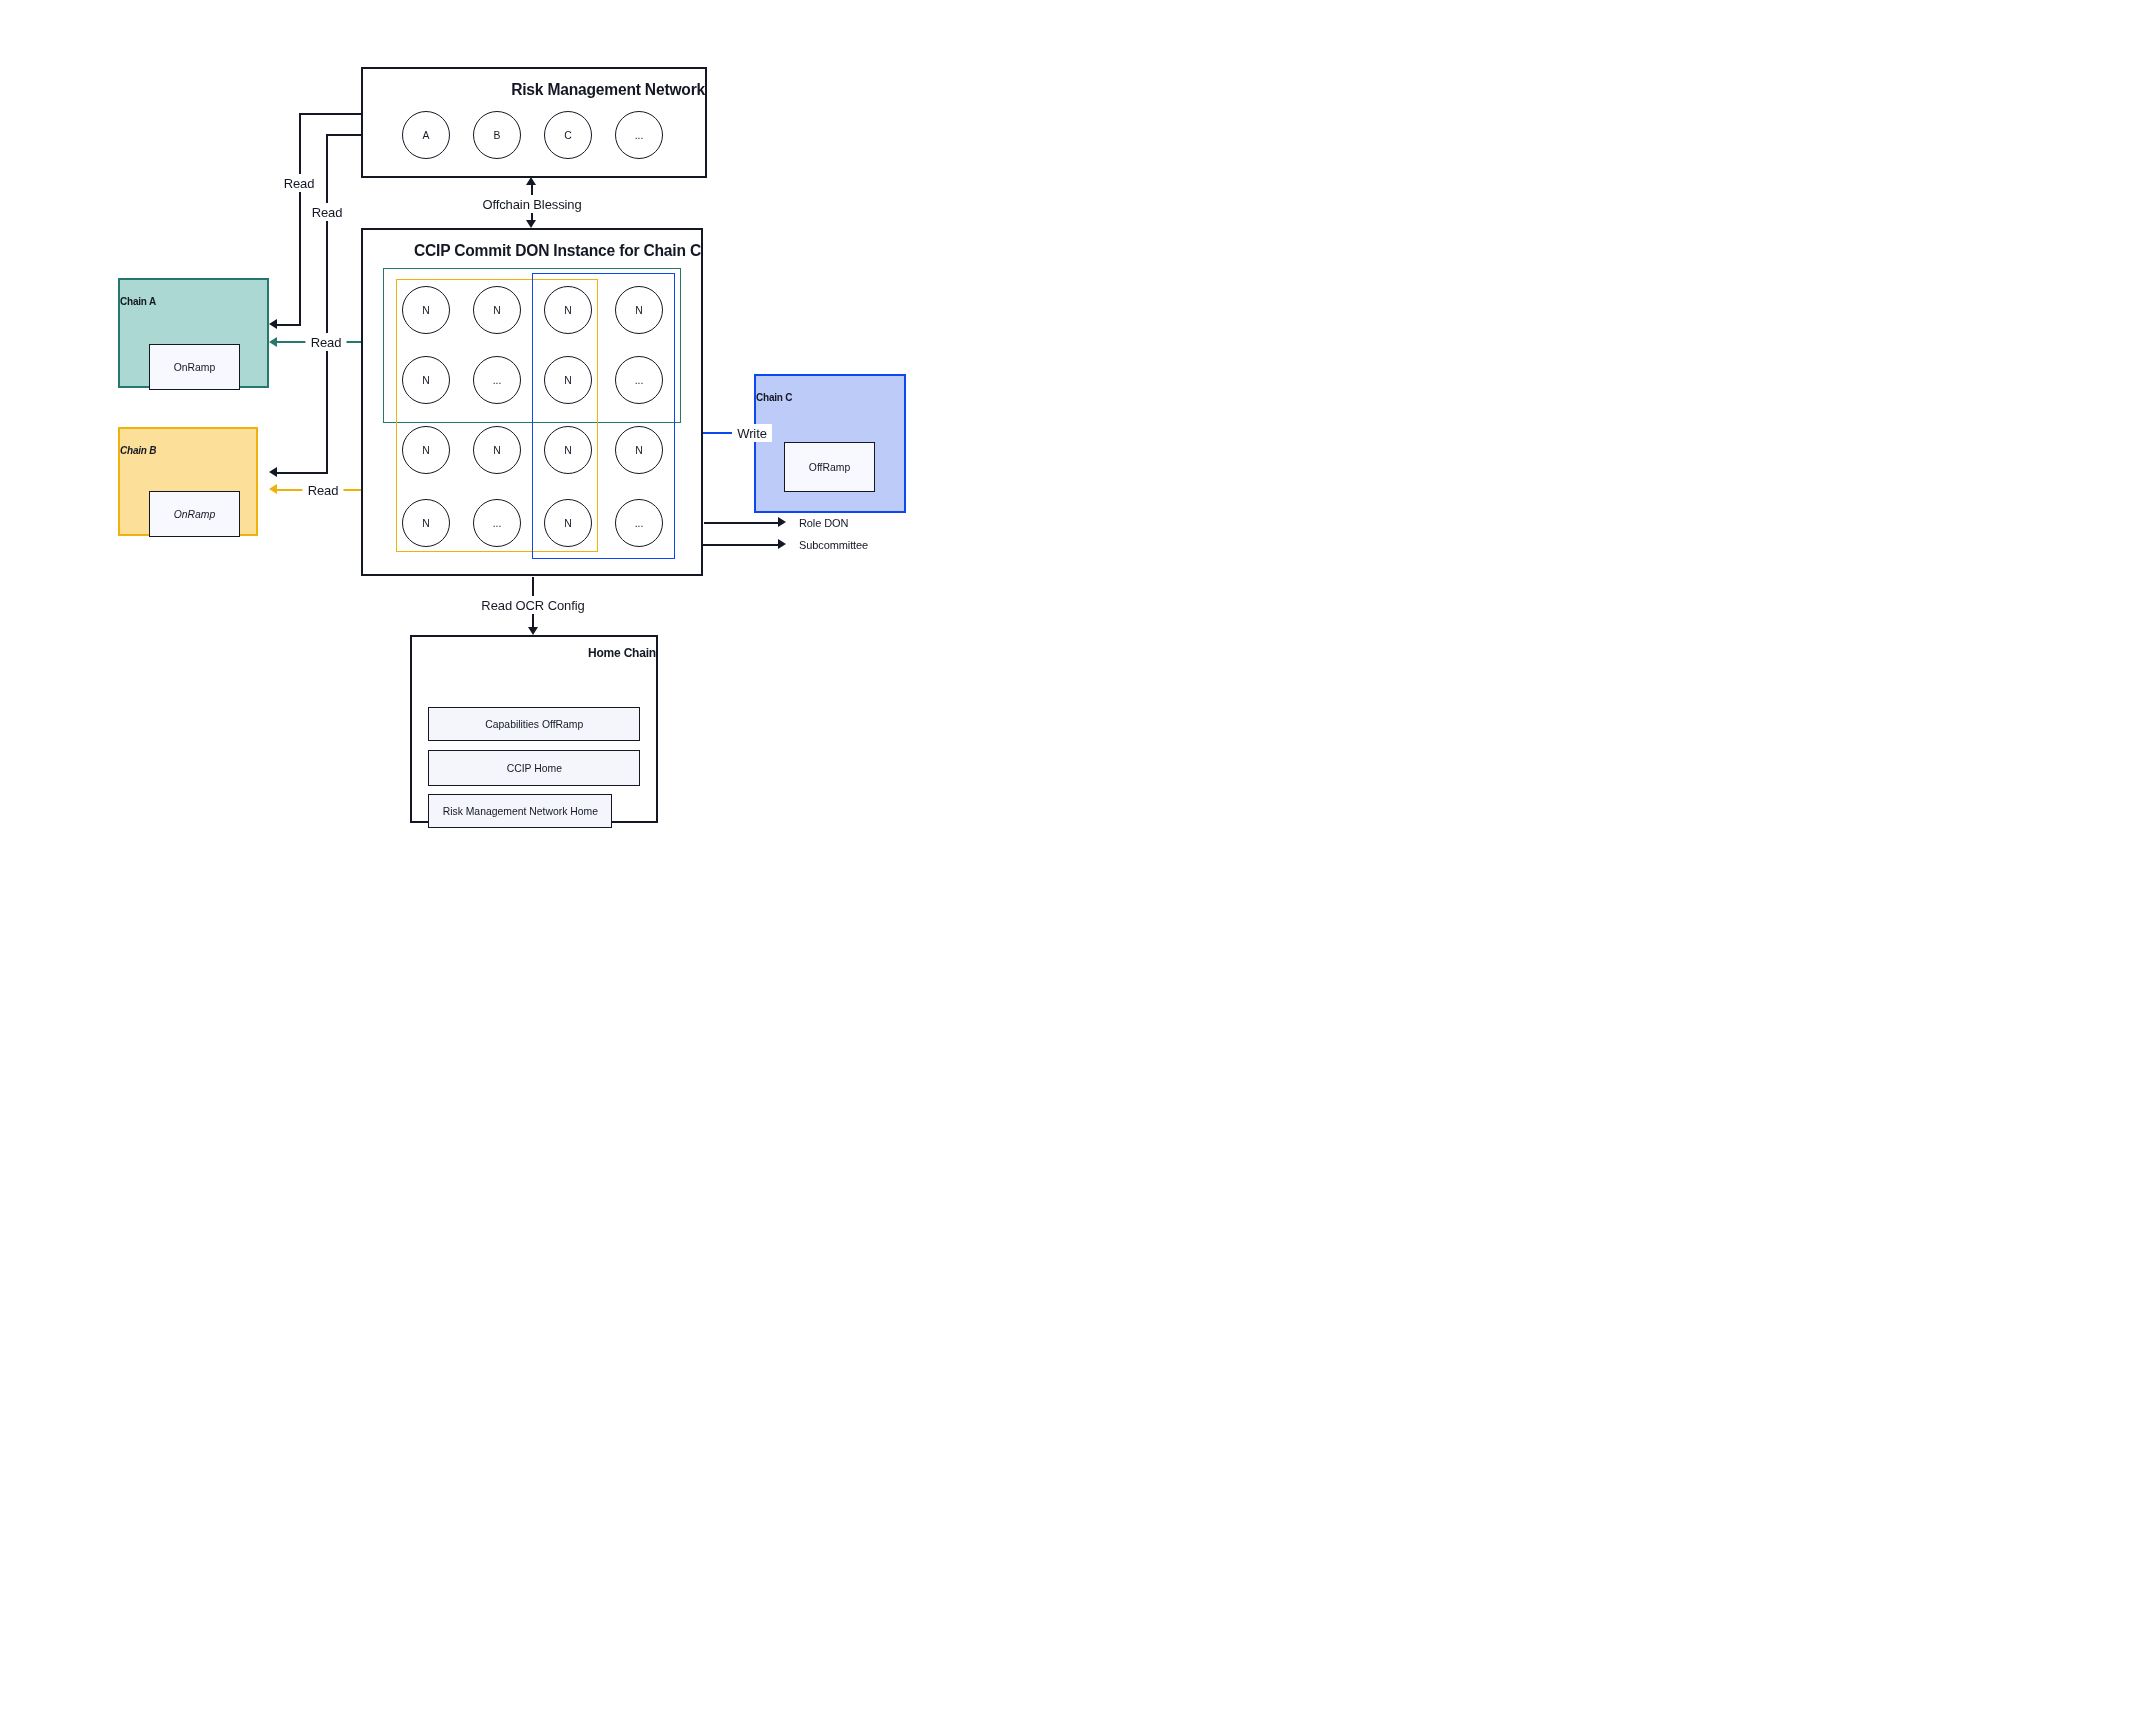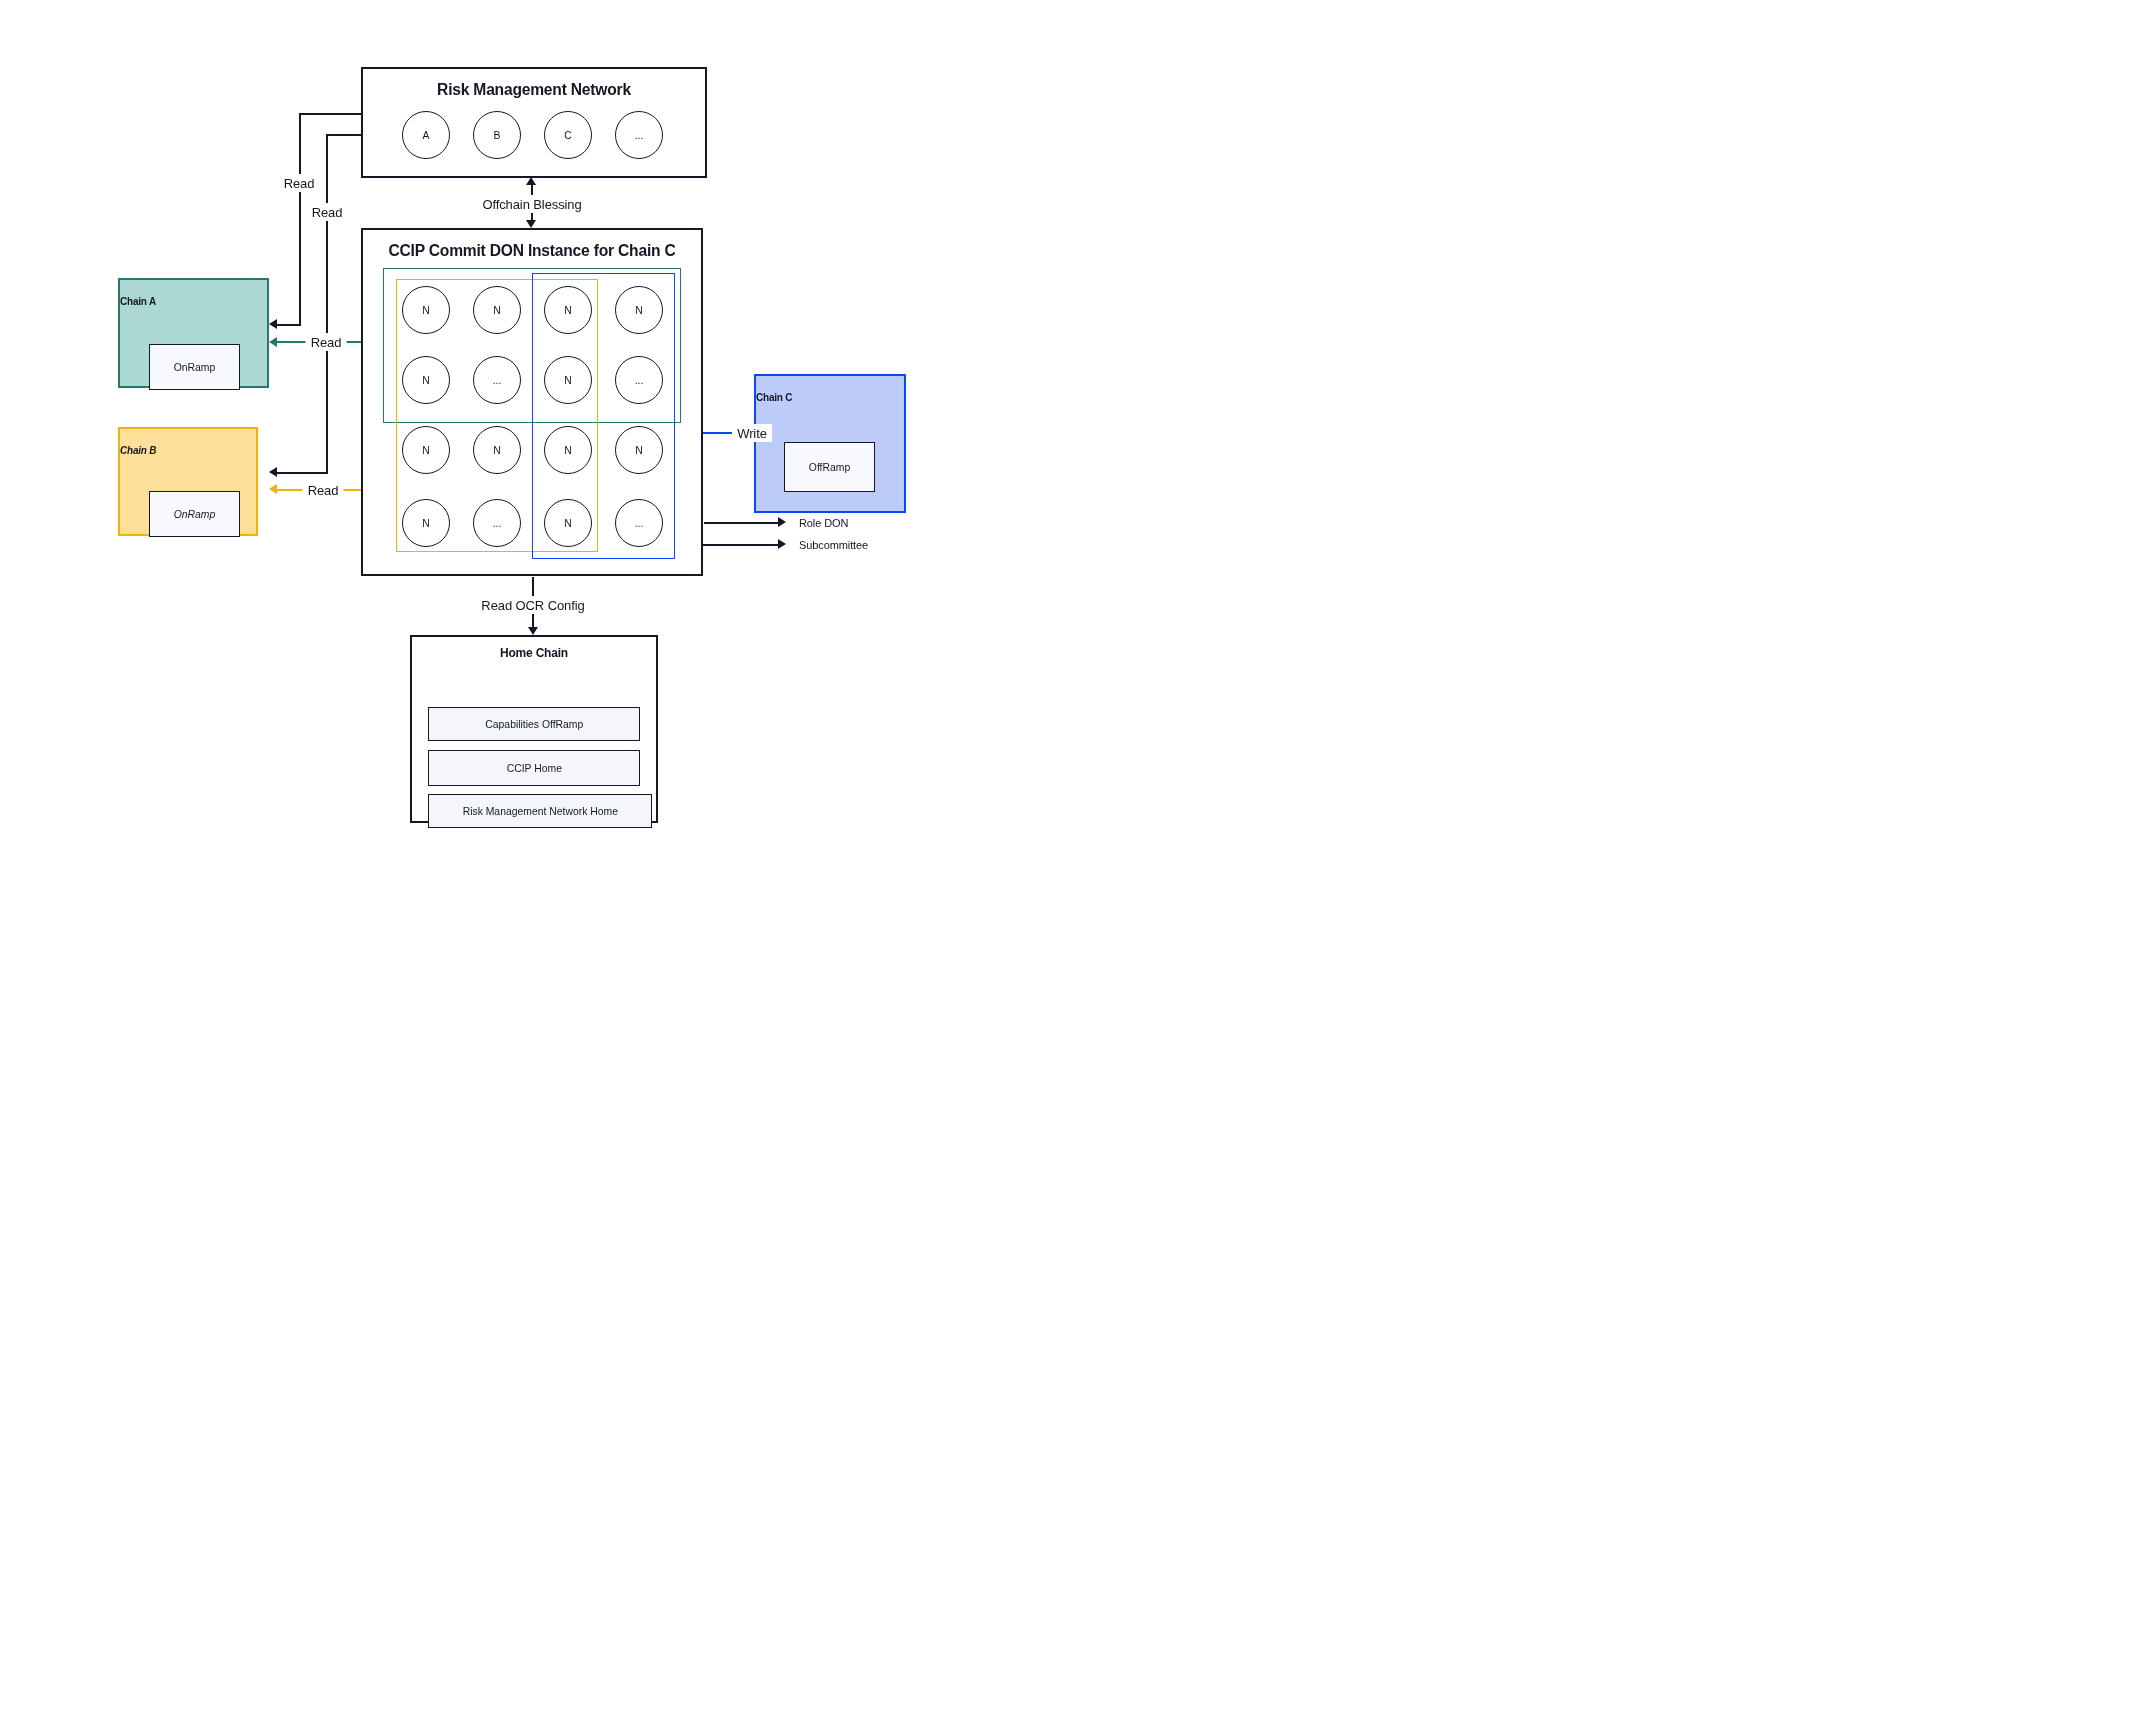--- a/index.html
+++ b/index.html
@@ -1,20 +1,20 @@
 <!DOCTYPE html>
 <html style="font-size:12px"><head>
 <meta charset="utf-8">
 <style>
   html,body{margin:0;padding:0;background:#ffffff;}
   .canvas{position:relative;width:1065px;height:866px;background:#ffffff;
           font-family:"Liberation Sans","DejaVu Sans",sans-serif;color:#141824;overflow:hidden;}
   
   .box{position:absolute;box-sizing:border-box;background:#fff;border:2.2px solid #141824;}
-  .box-title{text-align:center;font-weight:700;font-size:15.6px;letter-spacing:-0.2px;margin-top:12px;}
+  .box-title{text-align:right;font-weight:700;font-size:15.6px;letter-spacing:-0.2px;margin-top:12px;}
   .chain{position:absolute;box-sizing:border-box;border:2.2px solid;}
   .chain-title{text-align:left;font-weight:700;font-size:10px;letter-spacing:-0.2px;margin-top:16.3px;}
   .inner-box{position:absolute;box-sizing:border-box;background:#f8f9fe;border:1.5px solid #141824;
              display:flex;align-items:center;justify-content:center;font-size:10.4px;margin-top:20px;}
   .chain-a{background:#abd8d2;border-color:#26786d;}
   .chain-b{background:#fce099;border-color:#f1b10b;}
   .chain-c{background:#bdcbf8;border-color:#0b48f0;}
   
   .orect{position:absolute;box-sizing:border-box;border:1.5px solid;background:transparent;}
   .orect.teal{border-color:#26786d;}
@@ -127,21 +127,21 @@
 
   <div class="chain chain-c" style="left:754px;top:374px;width:152px;height:139px;">
     <div class="chain-title">Chain C</div>
     <div class="inner-box" style="left:28px;top:46px;width:91px;height:50px;">OffRamp</div>
   </div>
 
   <div class="box" style="left:410px;top:635px;width:248px;height:188px;">
     <div class="box-title" style="font-size:12px;margin-top:9px;">Home Chain</div>
     <div class="inner-box" style="left:16.3px;top:50px;width:212px;height:34px;background:#f4f6fb;">Capabilities OffRamp</div>
     <div class="inner-box" style="left:16.3px;top:93px;width:212px;height:36px;background:#f4f6fb;">CCIP Home</div>
-    <div class="inner-box" style="left:16.3px;top:137px;width:224px;height:34px;background:#f4f6fb;">Risk Management Network Home</div>
+    <div class="inner-box" style="left:16.3px;top:137px;width:184px;height:34px;background:#f4f6fb;">Risk Management Network Home</div>
   </div>
 
   <div class="elabel" style="left:299px;top:183px;">Read</div>
   <div class="elabel" style="left:327px;top:212px;">Read</div>
   <div class="elabel" style="left:326px;top:342px;">Read</div>
   <div class="elabel" style="left:323px;top:490px;">Read</div>
   <div class="elabel" style="left:532px;top:204px;">Offchain Blessing</div>
   <div class="elabel" style="left:752px;top:433px;">Write</div>
   <div class="elabel" style="left:533px;top:605px;">Read OCR Config</div>
   <div class="elabel-plain" style="left:799px;top:523px;">Role DON</div>

